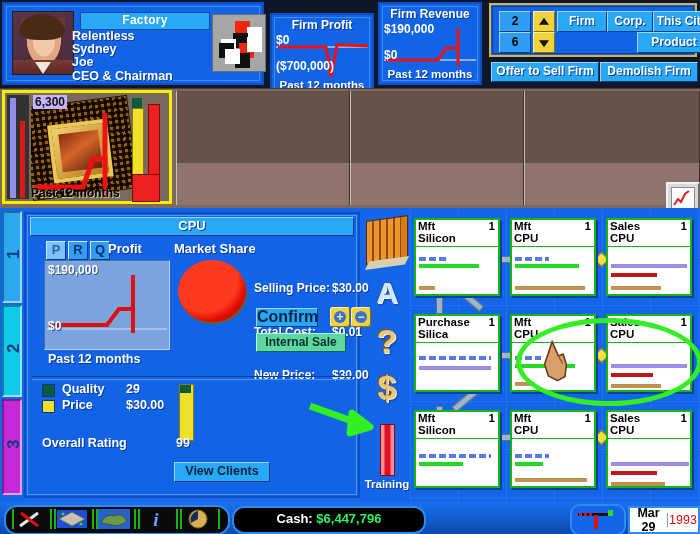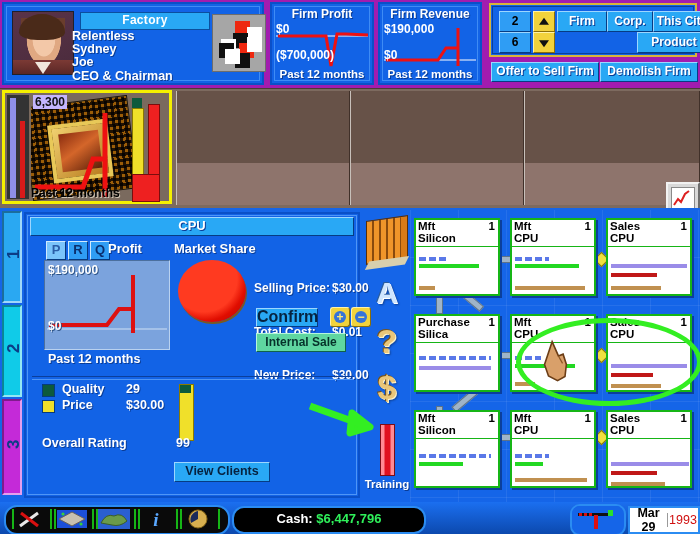--- a/index.html
+++ b/index.html
@@ -2,21 +2,21 @@
 <html><head>
 <meta charset="utf-8">
 <style>
   html,body{margin:0;padding:0;background:#0a3fbf;}
   body{width:700px;height:534px;overflow:hidden;
        font-family:"Liberation Sans",sans-serif;
        -webkit-font-smoothing:none;}
   .app{position:relative;width:700px;height:534px;background:#1565e8;}
 
   
-  .topbar{position:absolute;left:0;top:0;width:700px;height:88px;background:#a21caf;}
+  .topbar{position:absolute;left:0;top:0;width:700px;height:88px;background:#0f172a;}
 
   .panel{position:absolute;background:#1263e6;box-sizing:border-box;}
 
   
   .idpanel{left:2px;top:2px;width:262px;height:83px;
            border:2px solid #0a50c8;background:#1263e6;}
   .idpanel .inner{position:absolute;inset:2px;border:1px solid #3e8cf5;}
   .portrait{position:absolute;left:8px;top:7px;width:60px;height:62px;
             background:linear-gradient(160deg,#5a3348 0%,#4a2b3c 100%);
             border:1px solid #20202a;overflow:hidden;}
@@ -284,21 +284,21 @@
         <div class="cube ck" style="left:20px;top:18px;"></div>
         <div class="cube cw" style="left:8px;top:24px;"></div>
         <div class="cube cr" style="left:26px;top:28px;"></div>
         <div class="cube cw" style="left:34px;top:22px;"></div>
         <div class="cube ck" style="left:6px;top:28px;"></div>
         <div class="cube ck" style="left:22px;top:38px;"></div>
         <div class="cube cw" style="left:12px;top:34px;"></div>
       </div>
     </div>
 
-    <div class="panel statbox" style="left:270px;">
+    <div class="panel statbox" style="left:270px;margin-top:11px;">
       <div class="sb-in"></div>
       <div class="sb-title">Firm Profit</div>
       <svg class="sb-svg" width="96" height="48" viewBox="0 0 96 48">
         <line x1="2" y1="14" x2="94" y2="14" stroke="#ffffff" stroke-width="1"></line>
         <polyline points="4,14 52,14 57,44 63,12 72,12 94,13" fill="none" stroke="#ee1111" stroke-width="3"></polyline>
       </svg>
       <div class="sb-top" style="top:18px;">$0</div>
       <div class="sb-bot" style="top:44px;">($700,000)</div>
       <div class="sb-foot">Past 12 months</div>
     </div>

